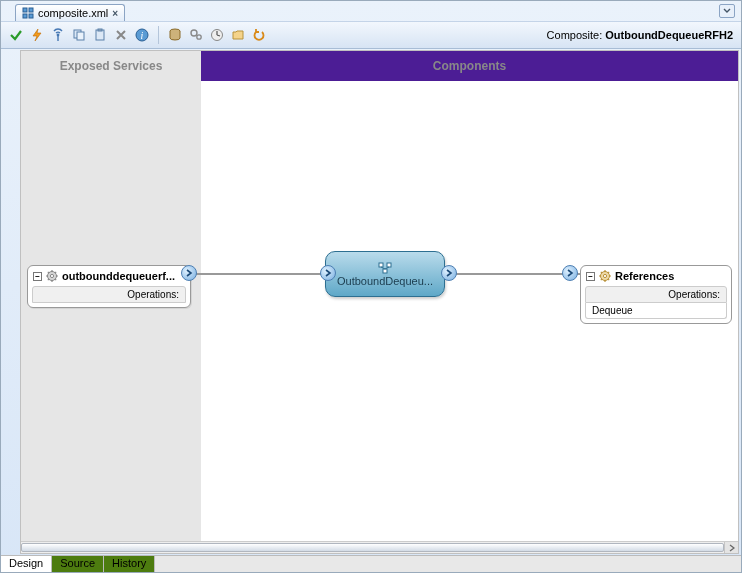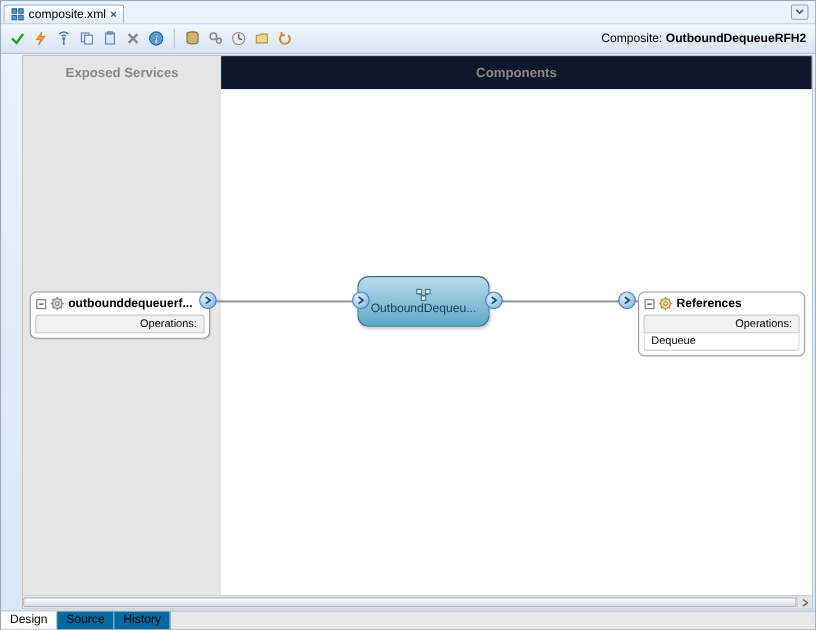--- a/index.html
+++ b/index.html
@@ -16,21 +16,21 @@
   width: 742px;
   height: 573px;
   border: 1px solid #9ab;
   background: linear-gradient(to bottom, #eaf2fb, #d8e6f7);
   position: relative;
 }
 .tab-bar {
   height: 20px;
   display: flex;
   align-items: flex-end;
-  padding-left: 2px;
+  padding-left: 14px;
   position: relative;
 }
 .tab {
   background: linear-gradient(to bottom, #fff, #e3edf9);
   border: 1px solid #8ba4c4;
   border-bottom: none;
   border-radius: 3px 3px 0 0;
   padding: 2px 6px;
   display: flex;
   align-items: center;
@@ -112,21 +112,21 @@
 .col.right { width: 168px; background: #e6e6e6; }
 .col-head {
   text-align: center;
   color: #888;
   font-weight: bold;
   font-size: 12px;
   padding: 8px 0;
   background: inherit;
 }
 .left .col-head, .right .col-head { background: #e6e6e6; }
-.mid .col-head { background: #0f172a; }
+.mid .col-head { background: #4c1d95; }
 
 
 .wire {
   position: absolute;
   height: 2px;
   background: #999;
   top: 222px;
   z-index: 1;
 }
 .wire.w1 { left: 170px; width: 144px; }
@@ -261,21 +261,21 @@
   height: 17px;
   display: flex;
   background: #e8e8e8;
   width: 100%;
   border-top: 1px solid #bbb;
 }
 .bt {
   padding: 1px 8px;
   font-size: 11px;
   border-right: 1px solid #bbb;
-  background: #0369a1;
+  background: #4d7c0f;
 }
 .bt.active {
   background: #fff;
 }
 .gear-svg { width:14px; height:14px; }
 </style>
 </head>
 <body>
 
 <div class="window">

